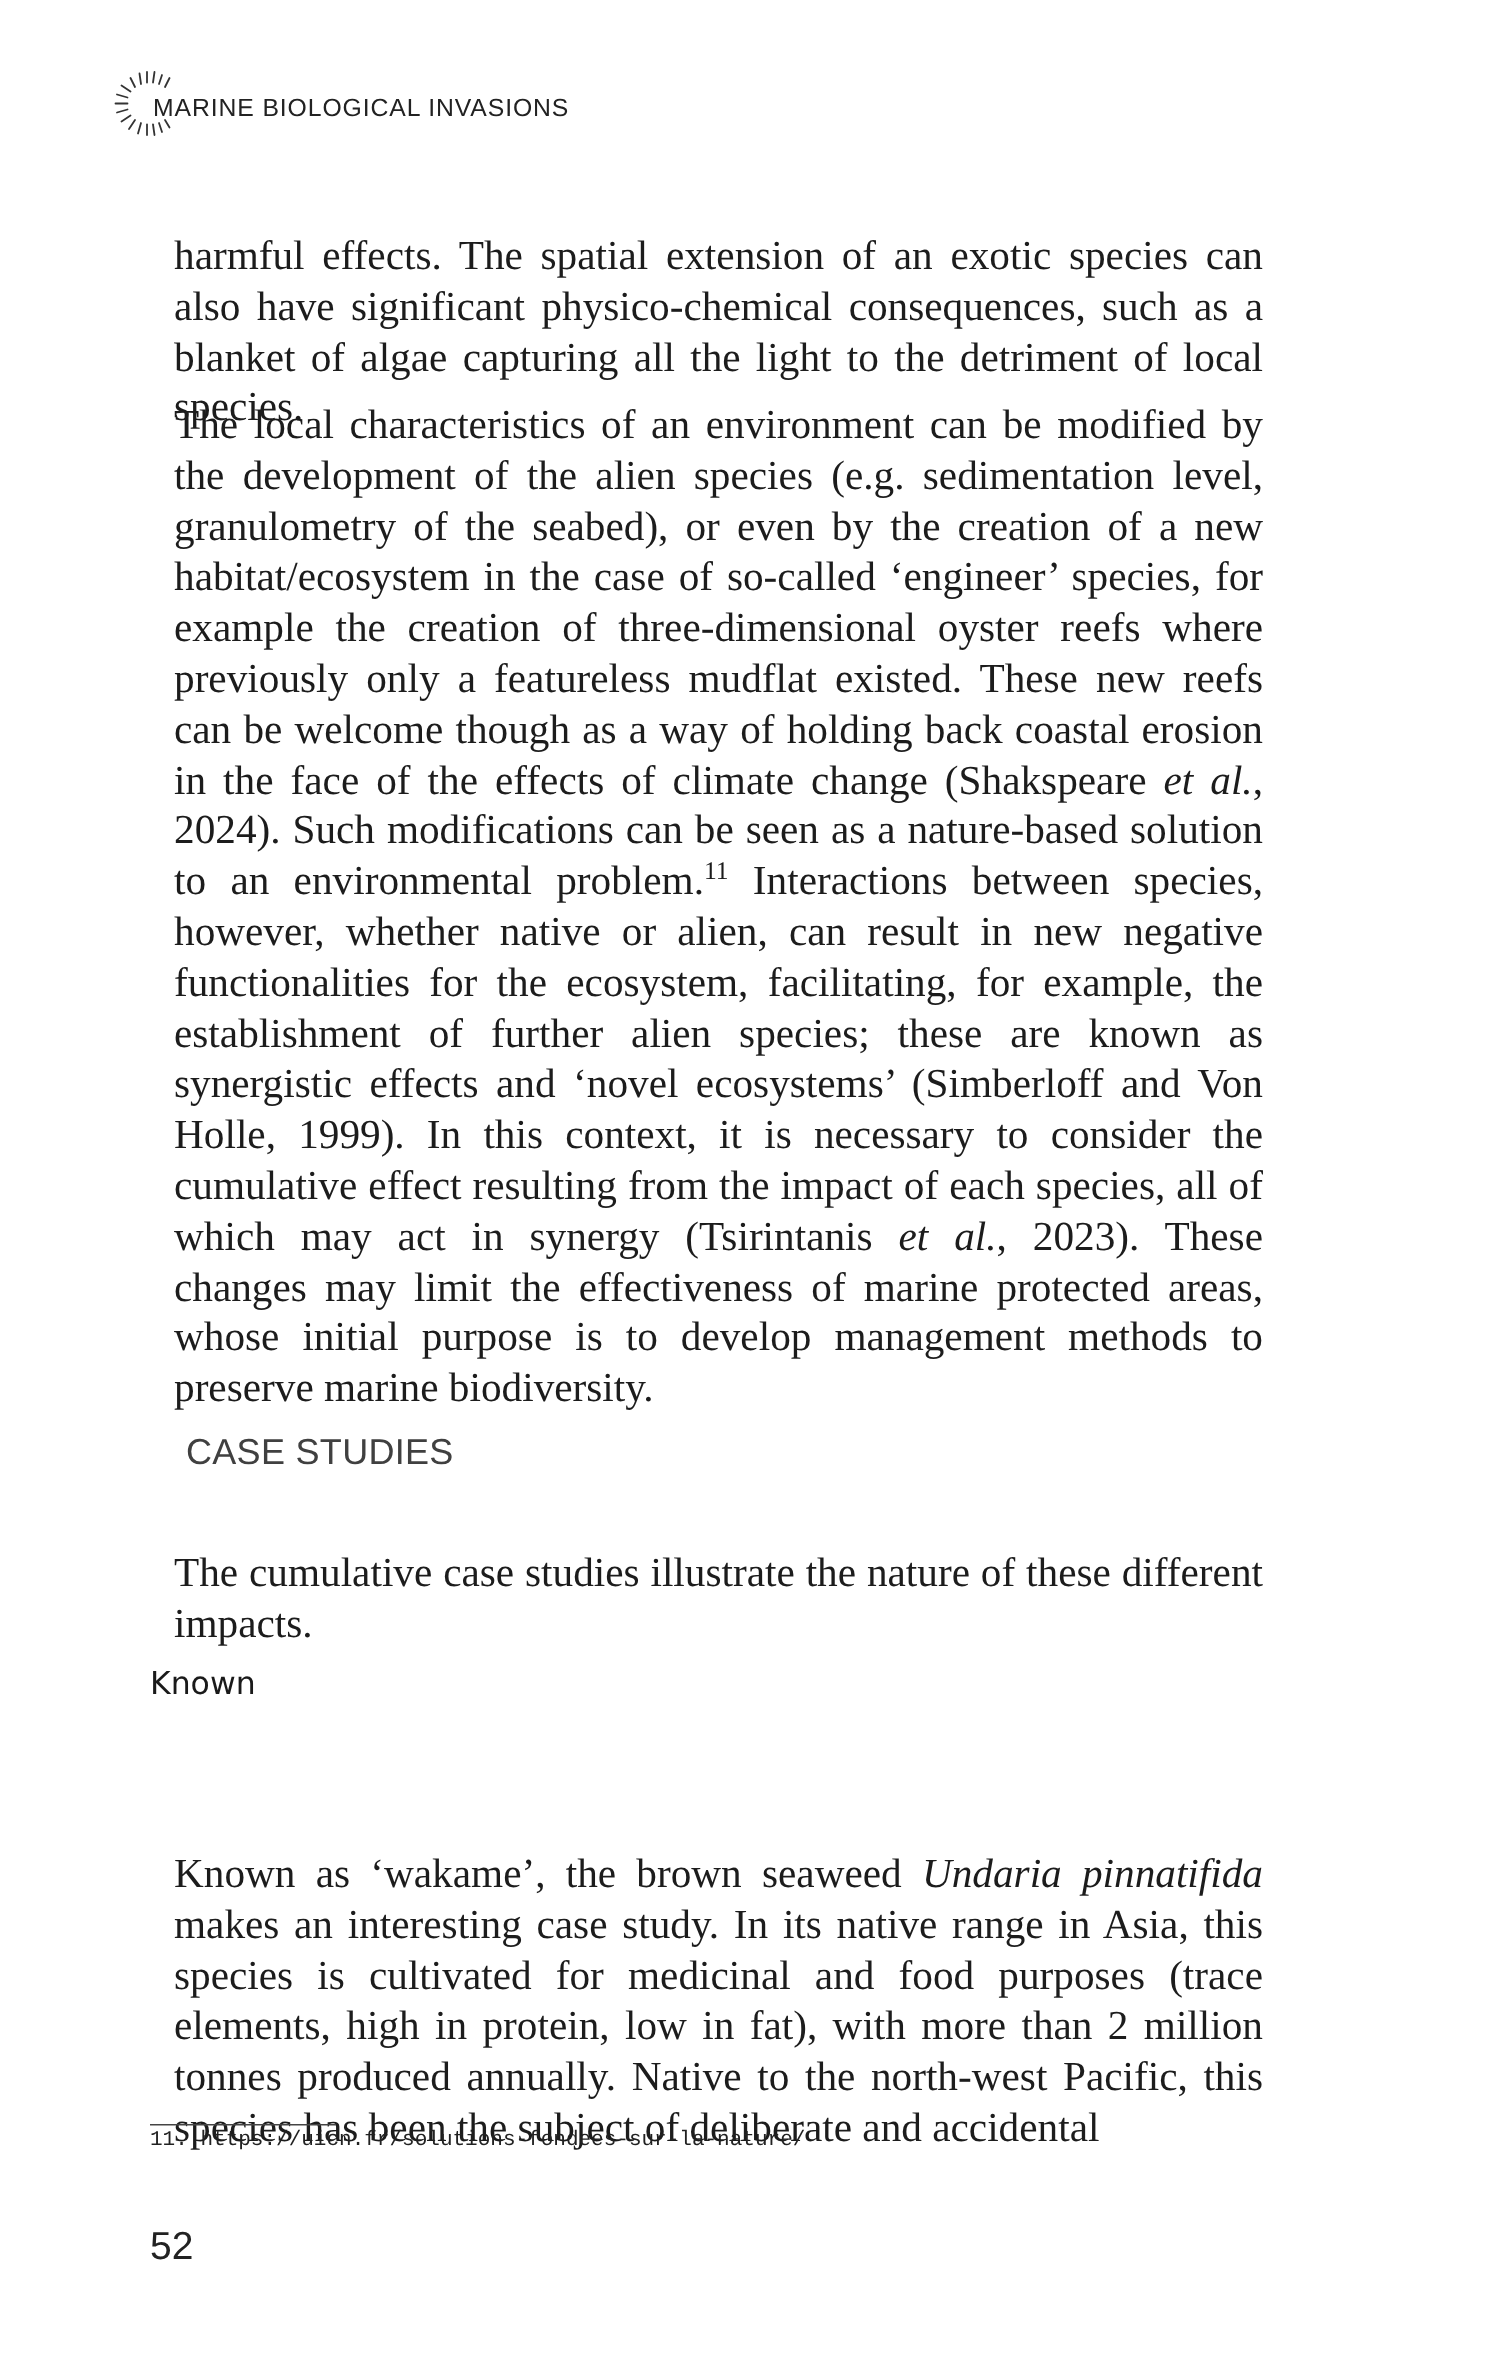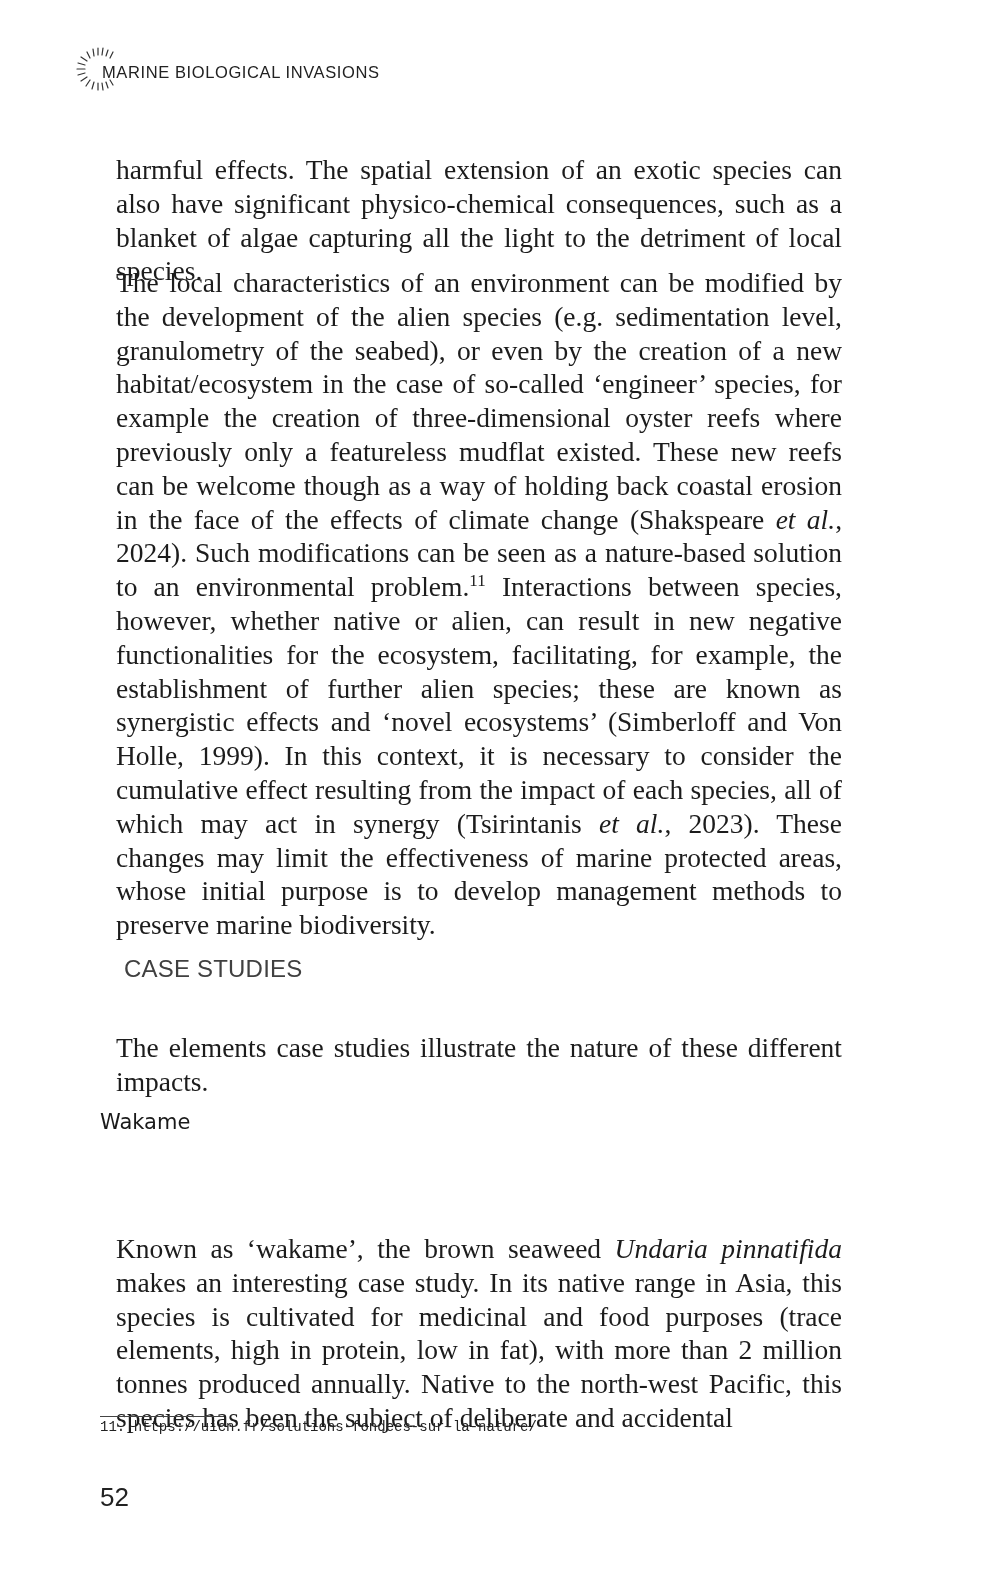--- a/index.html
+++ b/index.html
@@ -52,24 +52,24 @@
   <p>harmful effects. The spatial extension of an exotic species can also have significant physico-chemical consequences, such as a blanket of algae capturing all the light to the detriment of local species.</p>
 </div>
 
 <div class="body-text p2">
   <p><span>The local characteristics of an environment can be modified by the development of the alien species (e.g. sedimentation level, granulometry of the seabed), or even by the creation of a new habitat/ecosystem in the case of so-called ‘engineer’ species, for example the creation of three-dimensional oyster reefs where previously only a featureless mudflat existed. These new reefs can be welcome though as a way of holding back coastal erosion in the face of the effects of climate change (Shakspeare </span><i>et al.</i><span>, 2024). Such modifications can be seen as a nature-based solution to an environmental problem.</span><sup>11</sup><span> Interactions between species, however, whether native or alien, can result in new negative functionalities for the ecosystem, facilitating, for example, the establishment of further alien species; these are known as synergistic effects and ‘novel ecosystems’ (Simberloff and Von Holle, 1999). In this context, it is necessary to consider the cumulative effect resulting from the impact of each species, all of which may act in synergy (Tsirintanis </span><i>et al.</i><span>, 2023). These changes may limit the effectiveness of marine protected areas, whose initial purpose is to develop management methods to preserve marine biodiversity.</span></p>
 </div>
 
 <div class="h-section">CASE STUDIES</div>
 
 <div class="body-text p3">
-  <p>The elements case studies illustrate the nature of these different impacts.</p>
+  <p>The cumulative case studies illustrate the nature of these different impacts.</p>
 </div>
 
-<div class="h-sub">Wakame</div>
+<div class="h-sub">Known</div>
 
 <div class="body-text p4">
   <p><span>Known as ‘wakame’, the brown seaweed </span><i>Undaria pinnatifida</i><span> makes an interesting case study. In its native range in Asia, this species is cultivated for medicinal and food purposes (trace elements, high in protein, low in fat), with more than 2 million tonnes produced annually. Native to the north-west Pacific, this species has been the subject of deliberate and accidental</span></p>
 </div>
 
 <div class="footnote-rule"></div>
 <div class="footnote">
   <span>11.</span>
   <span>https://uicn.fr/solutions-fondees-sur-la-nature/</span>
 </div>

